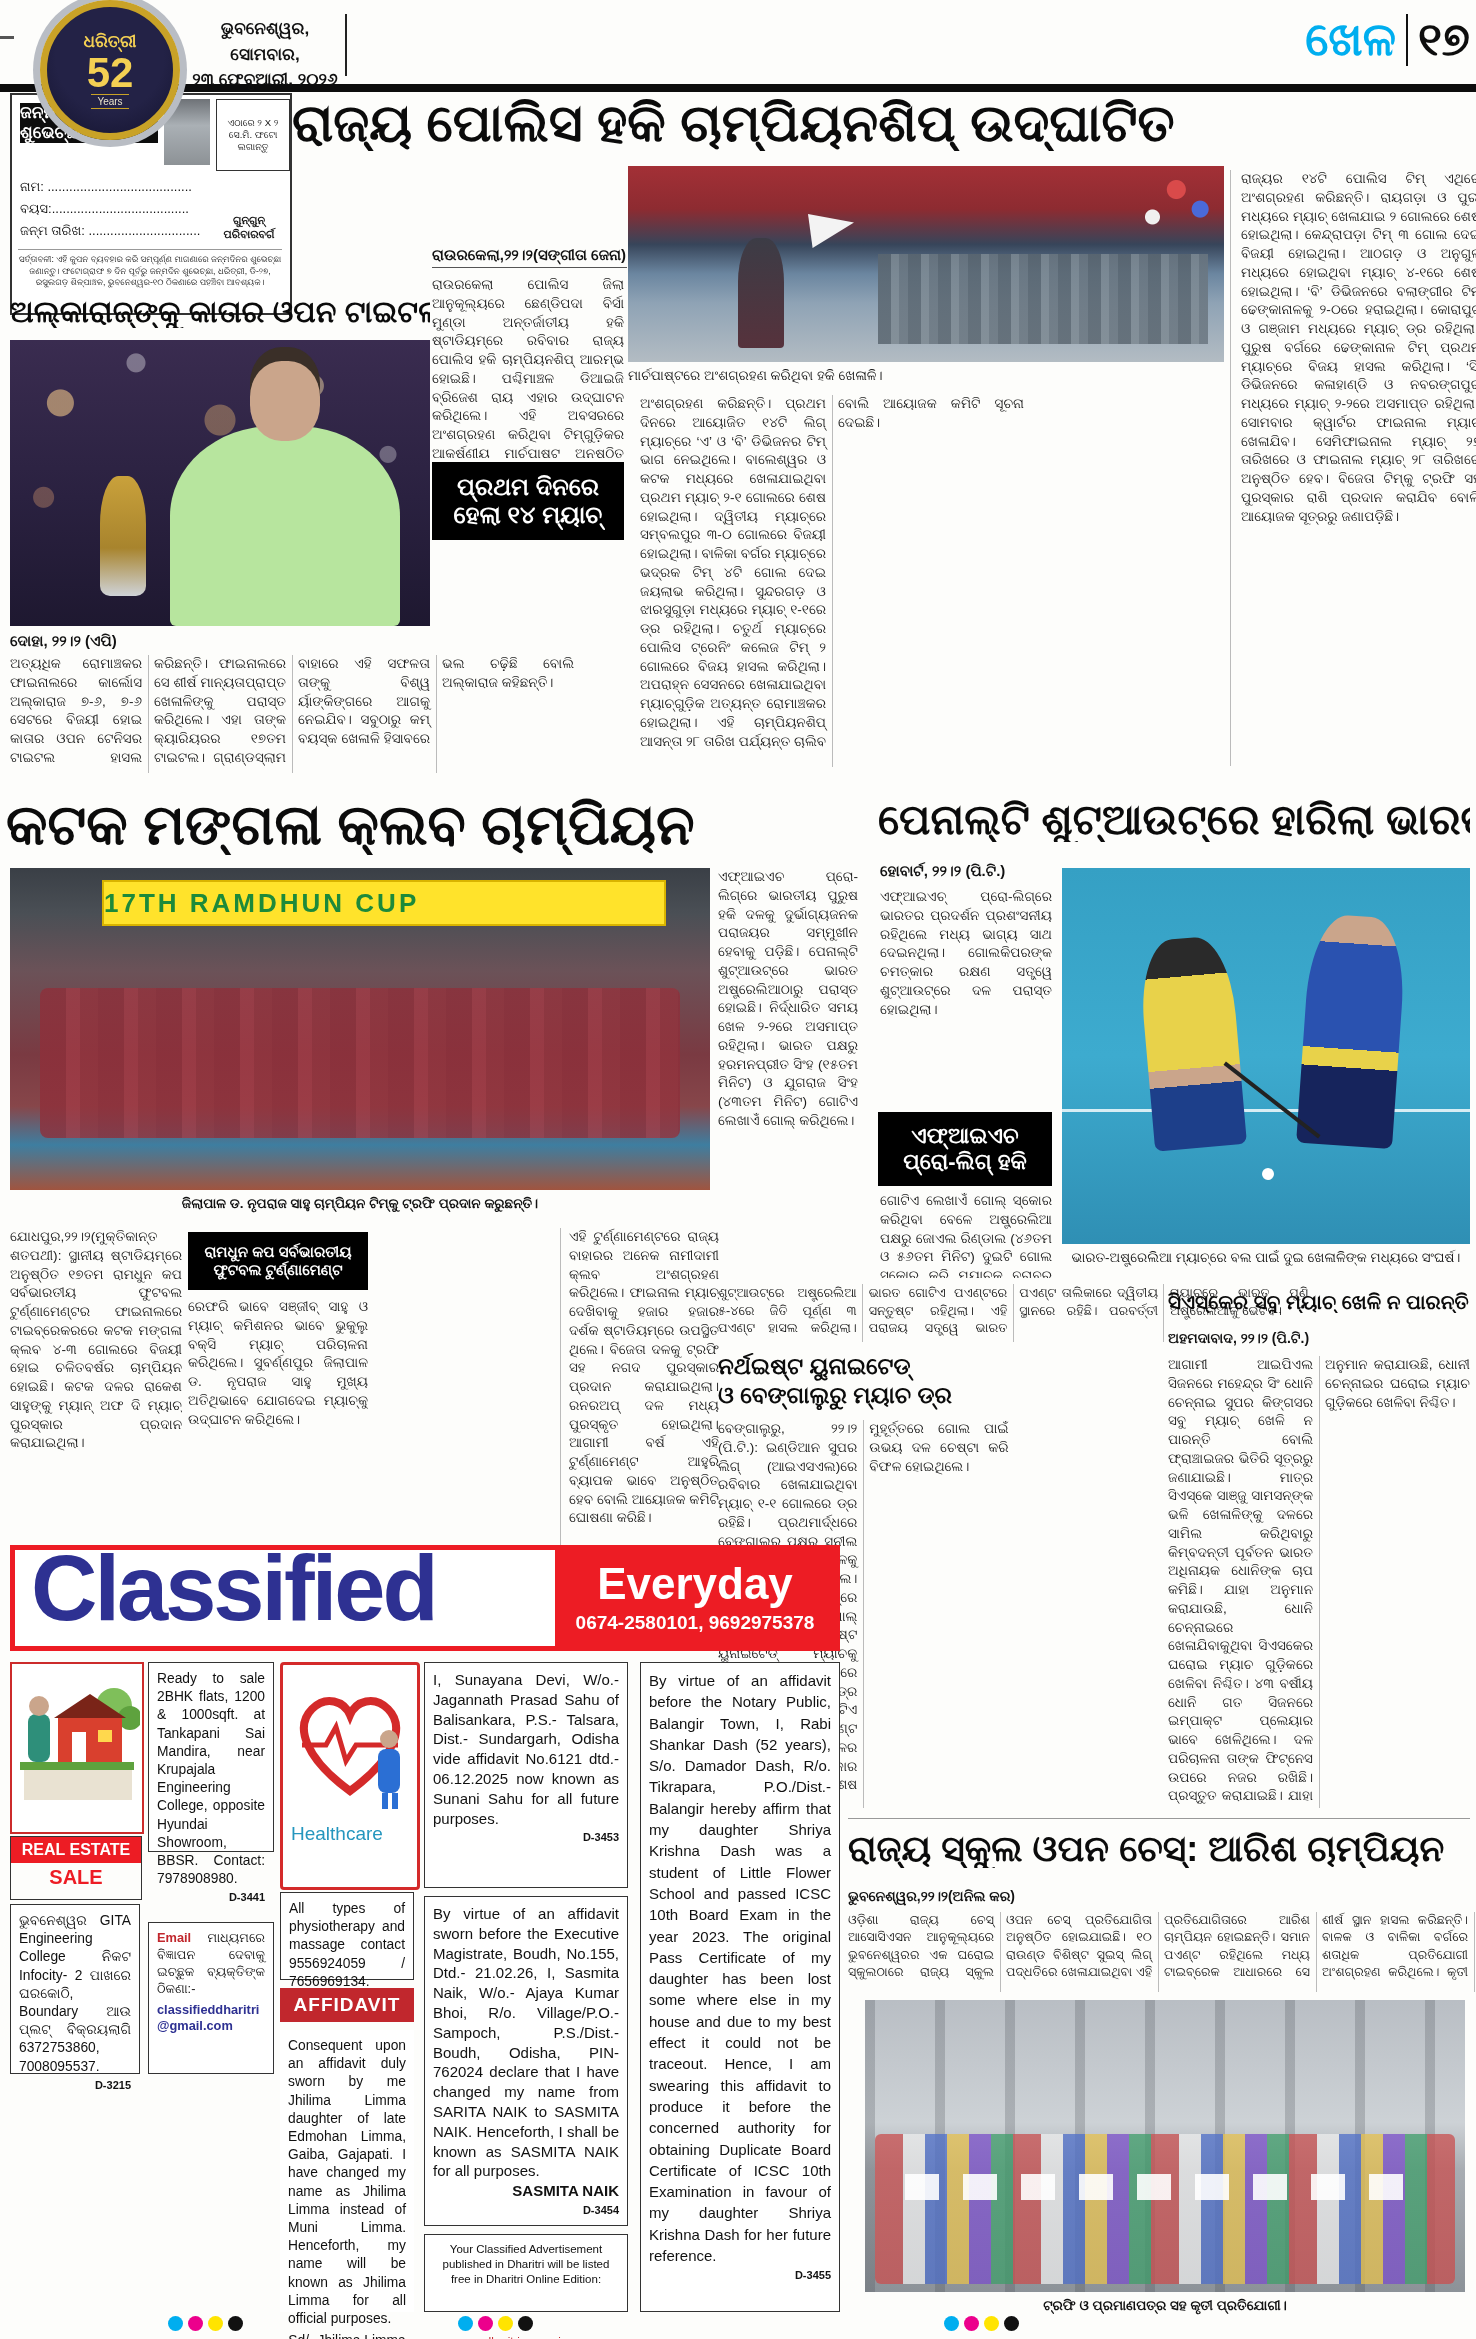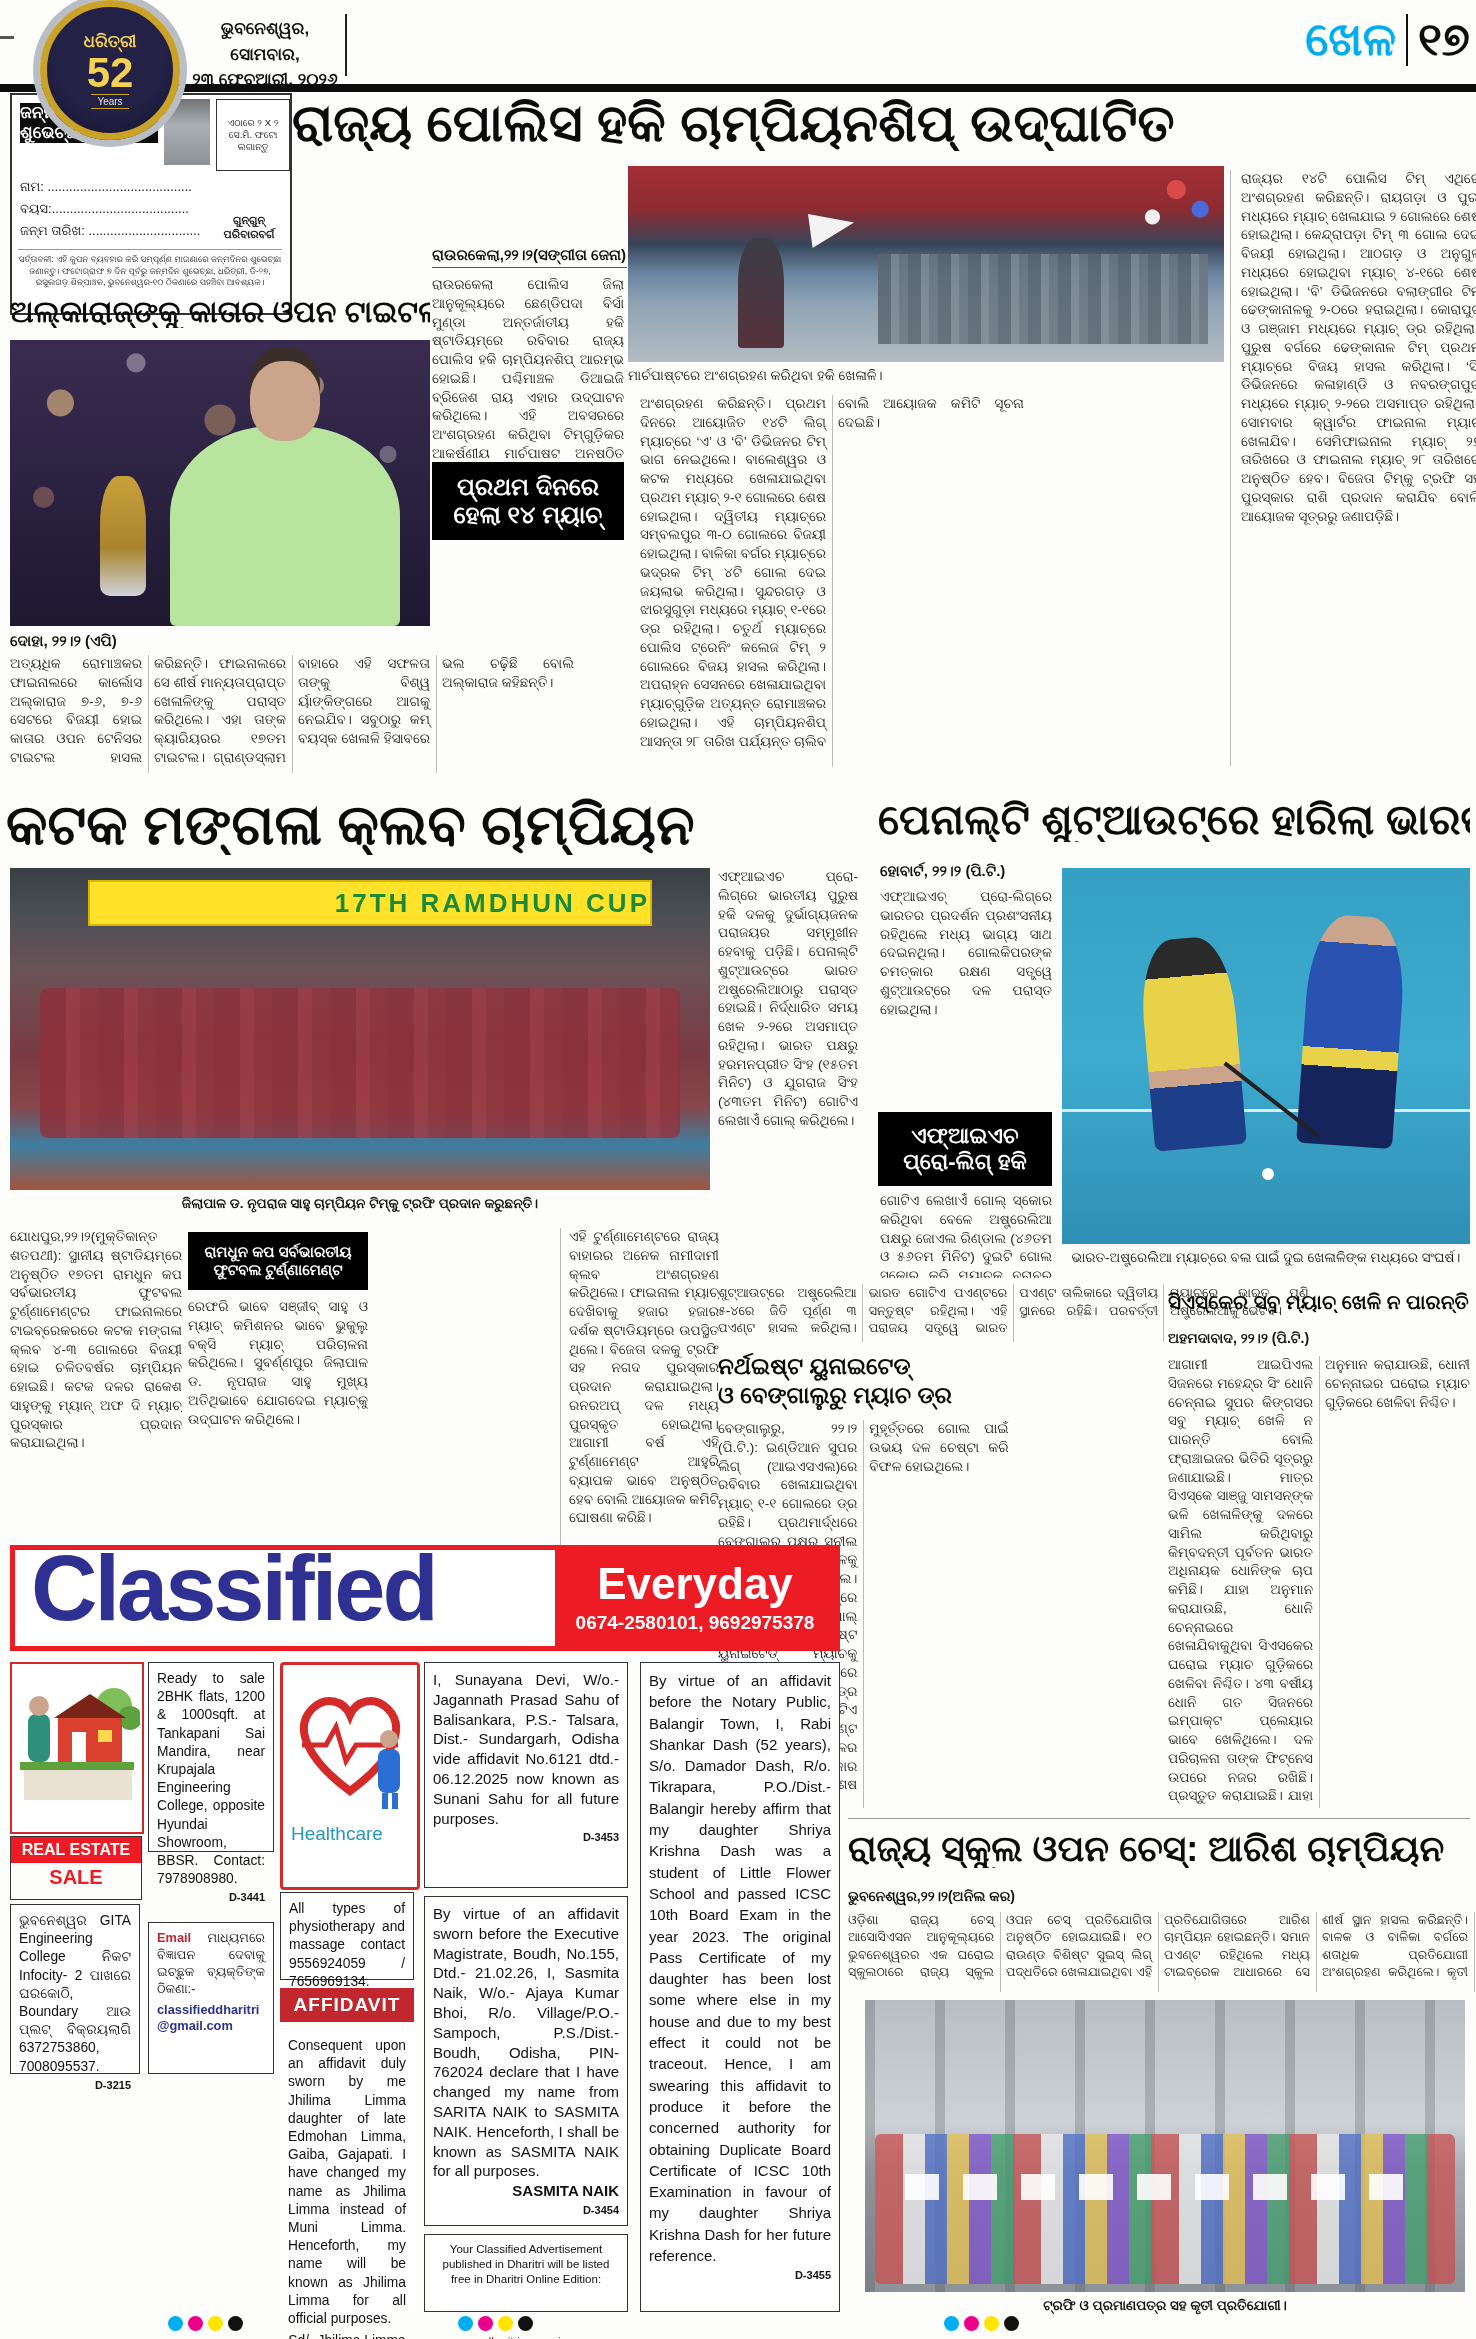--- a/index.html
+++ b/index.html
@@ -100,21 +100,21 @@
   <div class="abs cap" style="left:628px;top:368px;width:596px;text-align:left;font-weight:normal;">ମାର୍ଚପାଷ୍ଟରେ ଅଂଶଗ୍ରହଣ କରିଥିବା ହକି ଖେଳାଳି।</div>
 
   <div class="abs" style="left:640px;top:395px;width:582px;height:372px;">
     <div class="btxt cols3">ଅଂଶଗ୍ରହଣ କରିଛନ୍ତି। ପ୍ରଥମ ଦିନରେ ଆୟୋଜିତ ୧୪ଟି ଲିଗ୍ ମ୍ୟାଚ୍‌ରେ ‘ଏ’ ଓ ‘ବି’ ଡିଭିଜନର ଟିମ୍ ଭାଗ ନେଇଥିଲେ। ବାଲେଶ୍ୱର ଓ କଟକ ମଧ୍ୟରେ ଖେଳାଯାଇଥିବା ପ୍ରଥମ ମ୍ୟାଚ୍ ୨-୧ ଗୋଲରେ ଶେଷ ହୋଇଥିଲା। ଦ୍ୱିତୀୟ ମ୍ୟାଚ୍‌ରେ ସମ୍ବଲପୁର ୩-୦ ଗୋଲରେ ବିଜୟୀ ହୋଇଥିଲା। ବାଳିକା ବର୍ଗର ମ୍ୟାଚ୍‌ରେ ଭଦ୍ରକ ଟିମ୍ ୪ଟି ଗୋଲ ଦେଇ ଜୟଲାଭ କରିଥିଲା। ସୁନ୍ଦରଗଡ଼ ଓ ଝାରସୁଗୁଡ଼ା ମଧ୍ୟରେ ମ୍ୟାଚ୍ ୧-୧ରେ ଡ୍ର ରହିଥିଲା। ଚତୁର୍ଥ ମ୍ୟାଚ୍‌ରେ ପୋଲିସ ଟ୍ରେନିଂ କଲେଜ ଟିମ୍ ୨ ଗୋଲରେ ବିଜୟ ହାସଲ କରିଥିଲା। ଅପରାହ୍ନ ସେସନରେ ଖେଳାଯାଇଥିବା ମ୍ୟାଚ୍‌ଗୁଡ଼ିକ ଅତ୍ୟନ୍ତ ରୋମାଞ୍ଚକର ହୋଇଥିଲା। ଏହି ଚାମ୍ପିୟନଶିପ୍ ଆସନ୍ତା ୨୮ ତାରିଖ ପର୍ଯ୍ୟନ୍ତ ଚାଲିବ ବୋଲି ଆୟୋଜକ କମିଟି ସୂଚନା ଦେଇଛି।</div>
   </div>
 
   <div class="abs btxt" style="left:1230px;top:170px;width:240px;height:596px;overflow:hidden;border-left:1px solid #bbb;padding-left:10px;">ରାଜ୍ୟର ୧୪ଟି ପୋଲିସ ଟିମ୍ ଏଥିରେ ଅଂଶଗ୍ରହଣ କରିଛନ୍ତି। ରାୟଗଡ଼ା ଓ ପୁରୀ ମଧ୍ୟରେ ମ୍ୟାଚ୍ ଖେଳାଯାଇ ୨ ଗୋଲରେ ଶେଷ ହୋଇଥିଲା। କେନ୍ଦ୍ରାପଡ଼ା ଟିମ୍ ୩ ଗୋଲ ଦେଇ ବିଜୟୀ ହୋଇଥିଲା। ଆଠଗଡ଼ ଓ ଅନୁଗୁଳ ମଧ୍ୟରେ ହୋଇଥିବା ମ୍ୟାଚ୍ ୪-୧ରେ ଶେଷ ହୋଇଥିଲା। ‘ବି’ ଡିଭିଜନରେ ବଲାଙ୍ଗୀର ଟିମ୍ ଢେଙ୍କାନାଳକୁ ୨-୦ରେ ହରାଇଥିଲା। କୋରାପୁଟ ଓ ଗଞ୍ଜାମ ମଧ୍ୟରେ ମ୍ୟାଚ୍ ଡ୍ର ରହିଥିଲା। ପୁରୁଷ ବର୍ଗରେ ଢେଙ୍କାନାଳ ଟିମ୍ ପ୍ରଥମ ମ୍ୟାଚ୍‌ରେ ବିଜୟ ହାସଲ କରିଥିଲା। ‘ସି’ ଡିଭିଜନରେ କଳାହାଣ୍ଡି ଓ ନବରଙ୍ଗପୁର ମଧ୍ୟରେ ମ୍ୟାଚ୍ ୨-୨ରେ ଅସମାପ୍ତ ରହିଥିଲା। ସୋମବାର କ୍ୱାର୍ଟର ଫାଇନାଲ ମ୍ୟାଚ୍ ଖେଳାଯିବ। ସେମିଫାଇନାଲ ମ୍ୟାଚ୍ ୨୭ ତାରିଖରେ ଓ ଫାଇନାଲ ମ୍ୟାଚ୍ ୨୮ ତାରିଖରେ ଅନୁଷ୍ଠିତ ହେବ। ବିଜେତା ଟିମ୍‌କୁ ଟ୍ରଫି ସହ ପୁରସ୍କାର ରାଶି ପ୍ରଦାନ କରାଯିବ ବୋଲି ଆୟୋଜକ ସୂତ୍ରରୁ ଜଣାପଡ଼ିଛି।</div>
 
   <div class="abs hl" style="left:6px;top:796px;width:868px;font-size:56px;">କଟକ ମଙ୍ଗଳା କ୍ଲବ ଚାମ୍ପିୟନ</div>
   <div class="abs" style="left:10px;top:868px;width:700px;height:322px;background:linear-gradient(180deg,#3a3f46 0%,#4a4f55 14%,#6b5258 32%,#7a3a42 58%,#87464a 74%,#3e7ea0 86%,#a0543f 100%);">
-    <div class="abs" style="left:78px;top:12px;width:560px;height:42px;background:#ffe32b;border:2px solid #d9b400;display:flex;align-items:center;justify-content:flex-end;">
+    <div class="abs" style="left:92px;top:12px;width:560px;height:42px;background:#ffe32b;border:2px solid #d9b400;display:flex;align-items:center;justify-content:flex-start;">
       <span style="color:#1d8a3a;font-weight:bold;font-size:26px;letter-spacing:3px;">17TH RAMDHUN CUP</span>
     </div>
     <div class="abs" style="left:30px;top:120px;width:640px;height:150px;background:repeating-linear-gradient(90deg,#8e2f3a 0 26px,#a03a45 26px 40px,#93333d 40px 58px);opacity:.8;border-radius:8px;"></div>
   </div>
   <div class="abs cap" style="left:10px;top:1196px;width:700px;">ଜିଲାପାଳ ଡ. ନୃପରାଜ ସାହୁ ଚାମ୍ପିୟନ ଟିମ୍‌କୁ ଟ୍ରଫି ପ୍ରଦାନ କରୁଛନ୍ତି।</div>
 
   <div class="abs btxt" style="left:10px;top:1228px;width:172px;height:312px;overflow:hidden;">ଯୋଧପୁର,୨୨।୨(ମୁକ୍ତିକାନ୍ତ ଶତପଥୀ): ସ୍ଥାନୀୟ ଷ୍ଟାଡିୟମ୍‌ରେ ଅନୁଷ୍ଠିତ ୧୭ତମ ରାମଧୁନ କପ ସର୍ବଭାରତୀୟ ଫୁଟବଲ ଟୁର୍ଣ୍ଣାମେଣ୍ଟର ଫାଇନାଲରେ ଟାଇବ୍ରେକରରେ କଟକ ମଙ୍ଗଳା କ୍ଲବ ୪-୩ ଗୋଲରେ ବିଜୟୀ ହୋଇ ଚଳିତବର୍ଷର ଚାମ୍ପିୟନ ହୋଇଛି। କଟକ ଦଳର ରାକେଶ ସାହୁଙ୍କୁ ମ୍ୟାନ୍ ଅଫ ଦି ମ୍ୟାଚ୍ ପୁରସ୍କାର ପ୍ରଦାନ କରାଯାଇଥିଲା।</div>
   <div class="abs blackbox" style="left:188px;top:1232px;width:180px;height:58px;">
     <div style="font-size:15px;">ରାମଧୁନ କପ ସର୍ବଭାରତୀୟ</div>
     <div style="font-size:15px;">ଫୁଟବଲ ଟୁର୍ଣ୍ଣାମେଣ୍ଟ</div>

